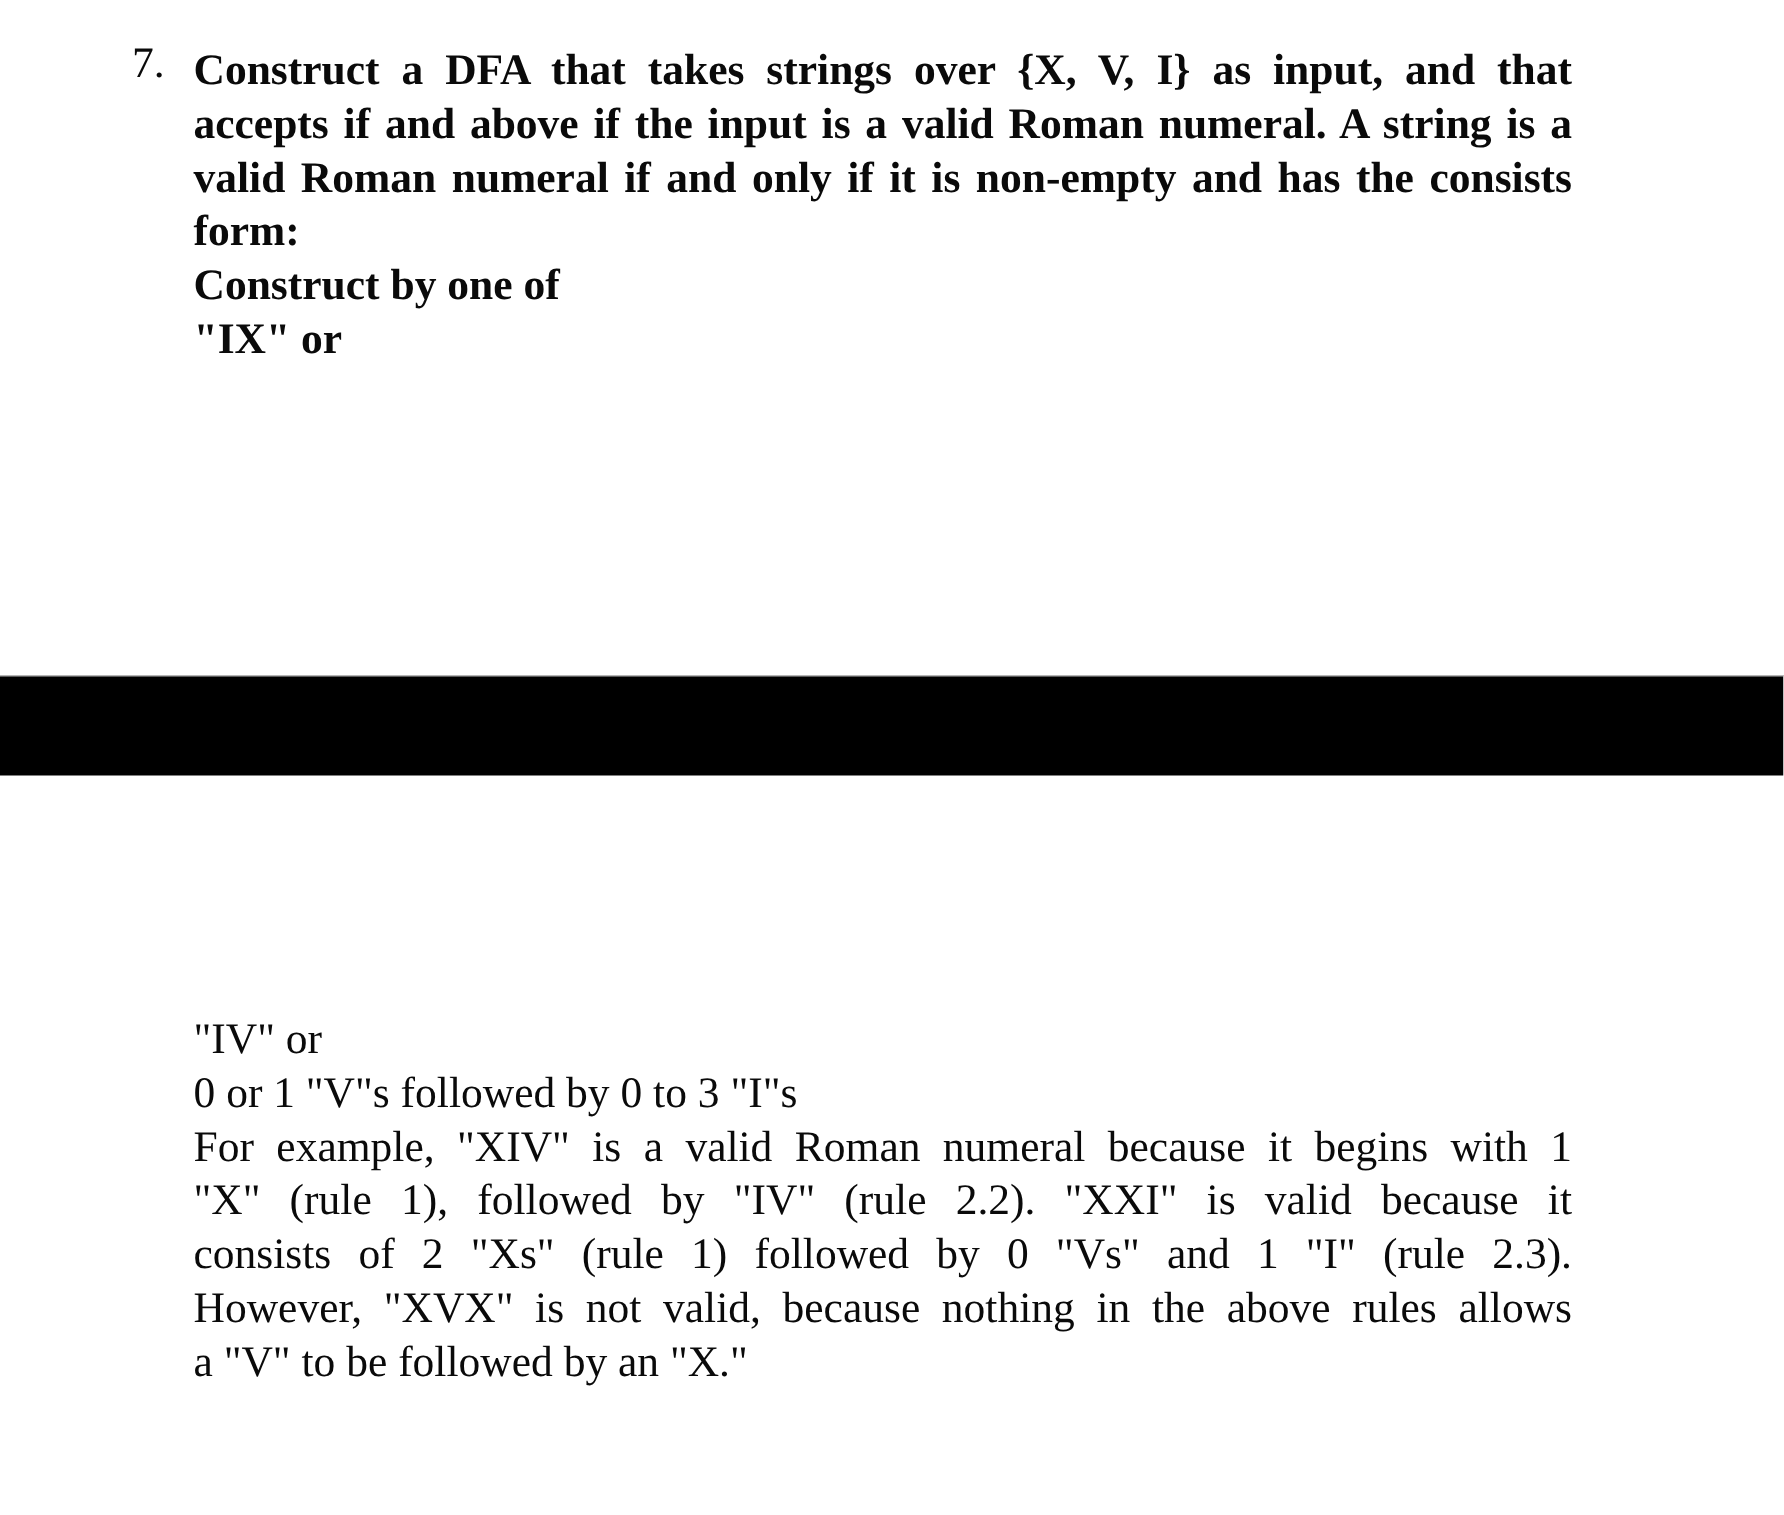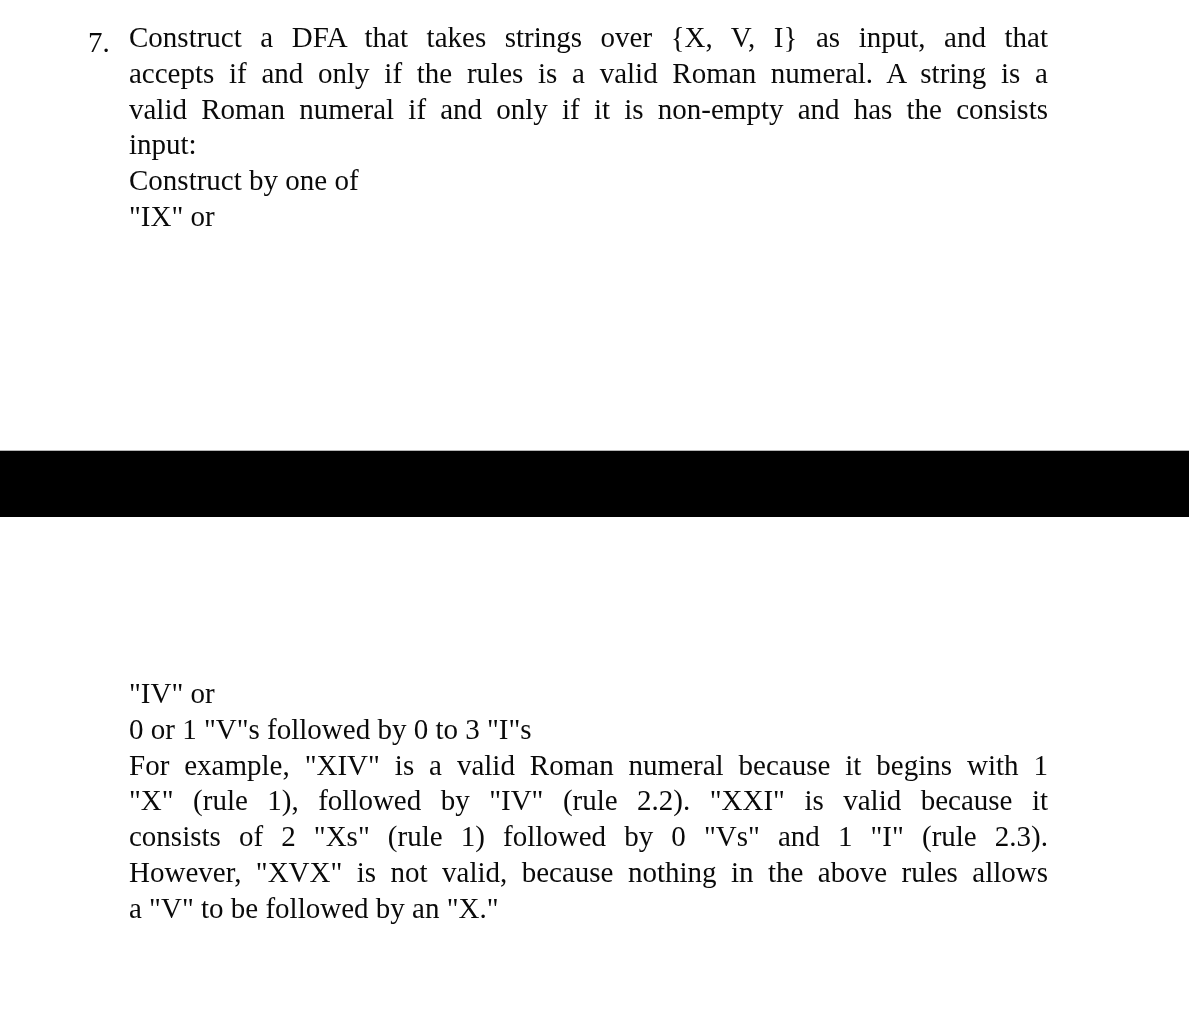--- a/index.html
+++ b/index.html
@@ -30,43 +30,43 @@
       text-align: justify;
       text-align-last: justify;
       white-space: normal;
     }
     .num {
       position: absolute;
       left: 88px;
       top: 25px;
       line-height: 35.8px;
     }
-    #top-block { top: 20px; }
+    #top-block { top: 30px; font-weight: bold; }
     #bottom-block { top: 676px; }
     .redaction {
       position: absolute;
       left: 0;
       top: 450px;
       width: 1189px;
       height: 67px;
       background: #000000;
       border-top: 1px solid #b5b5b5;
       box-sizing: border-box;
     }
   </style>
 </head>
 <body>
 
 <span class="num">7.</span>
 
 <div id="top-block" class="block">
   <span class="line justify">Construct a DFA that takes strings over {X, V, I} as input, and that</span>
-  <span class="line justify">accepts if and only if the rules is a valid Roman numeral. A string is a</span>
+  <span class="line justify">accepts if and above if the input is a valid Roman numeral. A string is a</span>
   <span class="line justify">valid Roman numeral if and only if it is non-empty and has the consists</span>
-  <span class="line">input:</span>
+  <span class="line">form:</span>
   <span class="line">Construct by one of</span>
   <span class="line">"IX" or</span>
 </div>
 
 <div class="redaction"></div>
 
 <div id="bottom-block" class="block">
   <span class="line">"IV" or</span>
   <span class="line">0 or 1 "V"s followed by 0 to 3 "I"s</span>
   <span class="line justify">For example, "XIV" is a valid Roman numeral because it begins with 1</span>

